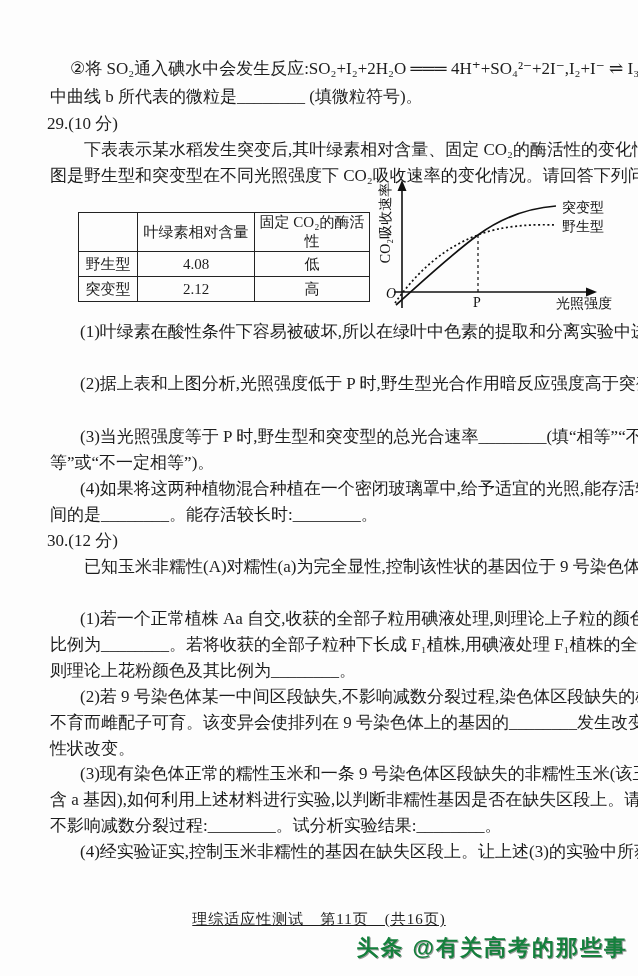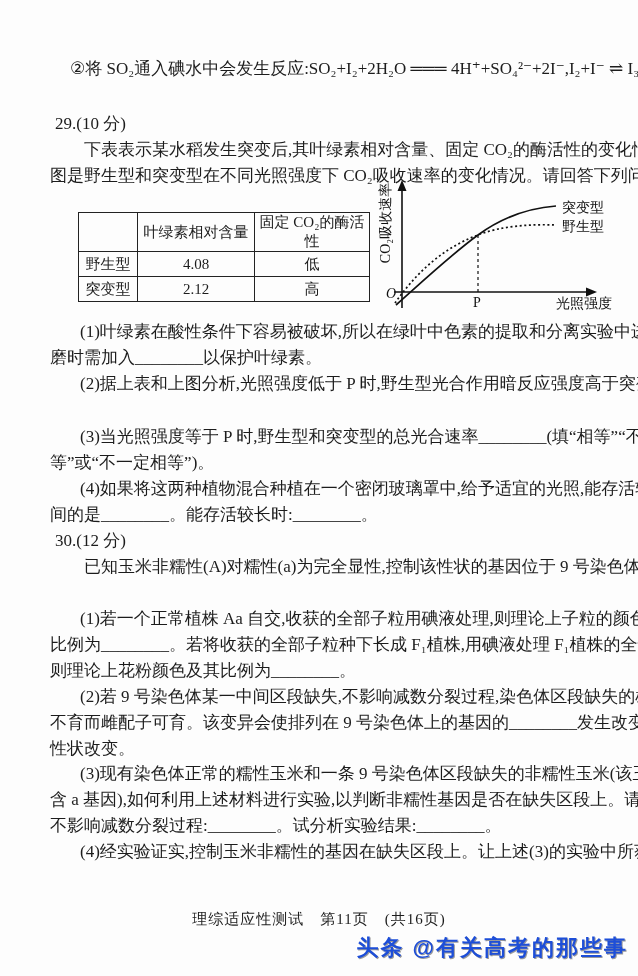--- a/index.html
+++ b/index.html
@@ -12,21 +12,21 @@
     font-family:"Liberation Serif","DejaVu Serif","DejaVu Sans",serif;
     color:#1c1c1c;
   }
   .ln{
     position:absolute;
     left:50px;
     white-space:nowrap;
     font-size:17px;
     line-height:22px;
   }
-  .qnum{left:47px;margin-left:8px;}
+  .qnum{left:47px;}
   .ind{left:84px;}
   .ind2{left:80px;}
   .dtable{
     position:absolute;
     top:212px;left:78px;
     border-collapse:collapse;
     font-size:15px;
   }
   .dtable th,.dtable td{
     border:1.5px solid #222;
@@ -35,36 +35,37 @@
     padding:0 4px;
     height:24px;
   }
   .dtable .c1{width:50px;}
   .dtable .c2{width:108px;}
   .dtable .c3{width:106px;}
   .graph{position:absolute;top:175px;left:378px;}
   .graph text{font-size:14px;fill:#111;font-family:"Liberation Serif","DejaVu Serif",serif;}
   .footer{
     position:absolute;top:910px;left:0;width:100%;
-    text-align:center;font-size:15px;letter-spacing:1px;
+    text-align:center;font-size:15px;letter-spacing:1px;text-decoration:underline;
   }
   .watermark{
     position:absolute;top:933px;right:10px;
     font-family:"Liberation Sans","DejaVu Sans",sans-serif;
     font-size:22px;font-weight:bold;letter-spacing:2px;
-    color:#1d4ed8;
+    color:#15803d;
     text-shadow:1px 1px 0 #9a9a9a,-1px -1px 0 #ffffff;
   }
 </style>
 </head>
 <body>
 
 <div class="page">
 
   <div class="ln" style="top:58px;left:70px">②将 SO₂通入碘水中会发生反应:SO₂+I₂+2H₂O ═══ 4H⁺+SO₄²⁻+2I⁻,I₂+I⁻ ⇌ I₃⁻。图 2</div>
+  <div class="ln" style="top:86px">中曲线 b 所代表的微粒是________ (填微粒符号)。</div>
 
   <div class="ln qnum" style="top:113px">29.(10 分)</div>
   <div class="ln ind" style="top:139px">下表表示某水稻发生突变后,其叶绿素相对含量、固定 CO₂的酶活性的变化情况。下</div>
   <div class="ln" style="top:165px">图是野生型和突变型在不同光照强度下 CO₂吸收速率的变化情况。请回答下列问题:</div>
 
   <table class="dtable">
     <tbody>
         <tr>
       <th class="c1"></th>
       <th class="c2">叶绿素相对含量</th>
@@ -98,21 +99,20 @@
 
     <text x="8" y="123" font-style="italic" font-size="15">O</text>
     <text x="95" y="132" font-size="15">P</text>
     <text x="184" y="37">突变型</text>
     <text x="184" y="56">野生型</text>
     <text x="178" y="133">光照强度</text>
     <text x="12" y="48" transform="rotate(-90 12 48)" text-anchor="middle" font-size="13">CO₂吸收速率</text>
   </svg>
 
   <div class="ln ind2" style="top:321px">(1)叶绿素在酸性条件下容易被破坏,所以在绿叶中色素的提取和分离实验中进行研</div>
-  <div class="ln" style="top:347px">磨时需加入________以保护叶绿素。</div>
   <div class="ln ind2" style="top:373px">(2)据上表和上图分析,光照强度低于 P 时,野生型光合作用暗反应强度高于突变型</div>
   <div class="ln ind2" style="top:426px">(3)当光照强度等于 P 时,野生型和突变型的总光合速率________(填“相等”“不相</div>
   <div class="ln" style="top:452px">等”或“不一定相等”)。</div>
   <div class="ln ind2" style="top:478px">(4)如果将这两种植物混合种植在一个密闭玻璃罩中,给予适宜的光照,能存活较长时</div>
   <div class="ln" style="top:504px">间的是________。能存活较长时:________。</div>
 
   <div class="ln qnum" style="top:530px">30.(12 分)</div>
   <div class="ln ind" style="top:556px">已知玉米非糯性(A)对糯性(a)为完全显性,控制该性状的基因位于 9 号染色体上。</div>
 
   <div class="ln ind2" style="top:608px">(1)若一个正常植株 Aa 自交,收获的全部子粒用碘液处理,则理论上子粒的颜色及其</div>

